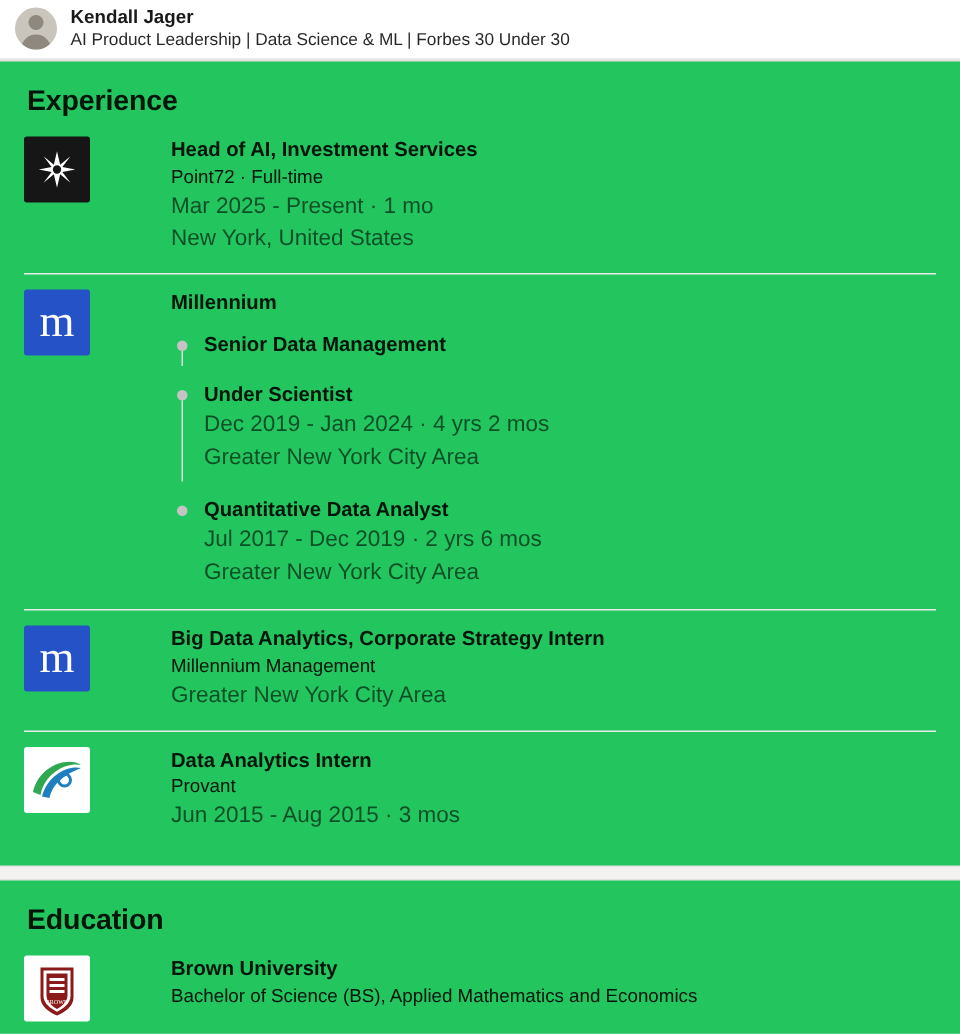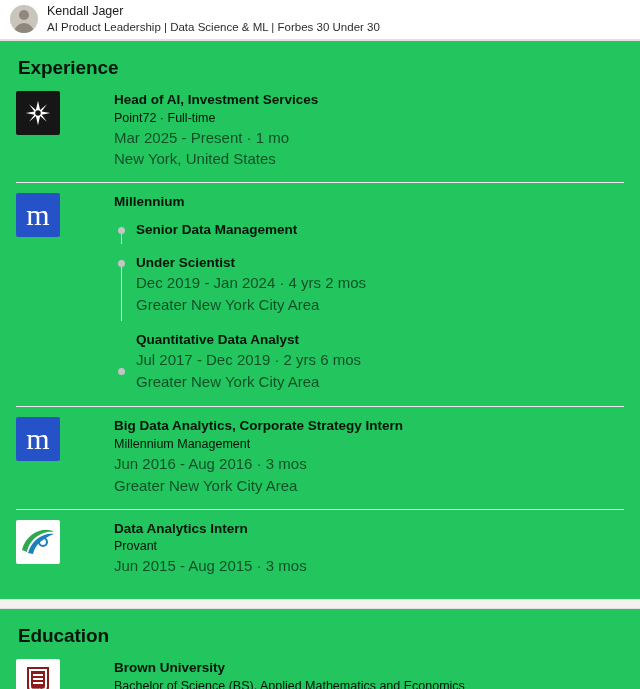--- a/index.html
+++ b/index.html
@@ -45,21 +45,21 @@
   .topbar-avatar .body {
     position: absolute;
     width: 20px; height: 12px;
     border-radius: 10px 10px 0 0;
     background: #8e887f;
     left: 4px; top: 18px;
   }
   .topbar-text { line-height: 1.25; }
   .topbar-name {
     font-size: 12.5px;
-    font-weight: normal;
+    font-weight: bold;
     color: rgba(0,0,0,0.9);
   }
   .topbar-headline {
     font-size: 11.5px;
     color: rgba(0,0,0,0.85);
   }
 
   
   .card {
     background: #22c55e;
@@ -142,21 +142,21 @@
   
   .sub-list {
     margin-top: 10px;
     position: relative;
   }
   .sub-item {
     display: flex;
     padding-bottom: 16px;
     position: relative;
   }
-  .sub-item:last-child { padding-bottom: 2px; align-items: center; }
+  .sub-item:last-child { padding-bottom: 2px; }
   .sub-marker {
     flex: 0 0 auto;
     width: 22px;
     position: relative;
   }
   .sub-marker .dot {
     position: absolute;
     left: 4px; top: 6px;
     width: 7px; height: 7px;
     border-radius: 50%;
@@ -259,21 +259,20 @@
         </div>
       </div>
     </div>
   </div>
 
   <div class="entry">
     <div class="logo logo-millennium">m</div>
     <div class="entry-body">
       <div class="role-title">Big Data Analytics, Corporate Strategy Intern</div>
       <div class="company">Millennium Management</div>
-      <div class="meta">Jun 2016 - Aug 2016 · 3 mos</div>
       <div class="meta">Greater New York City Area</div>
     </div>
   </div>
 
   <div class="entry">
     <div class="logo logo-provant">
       <svg viewBox="0 0 44 44" width="44" height="44">
         <path d="M6 30 C10 12, 30 6, 38 12 C30 10, 14 16, 11 32 Z" fill="#2fa84f"></path>
         <path d="M12 33 C16 18, 30 12, 38 14 C28 18, 19 24, 17 34 Z" fill="#1d7fc0"></path>
         <circle cx="27" cy="22" r="4" fill="none" stroke="#1d7fc0" stroke-width="2"></circle>

